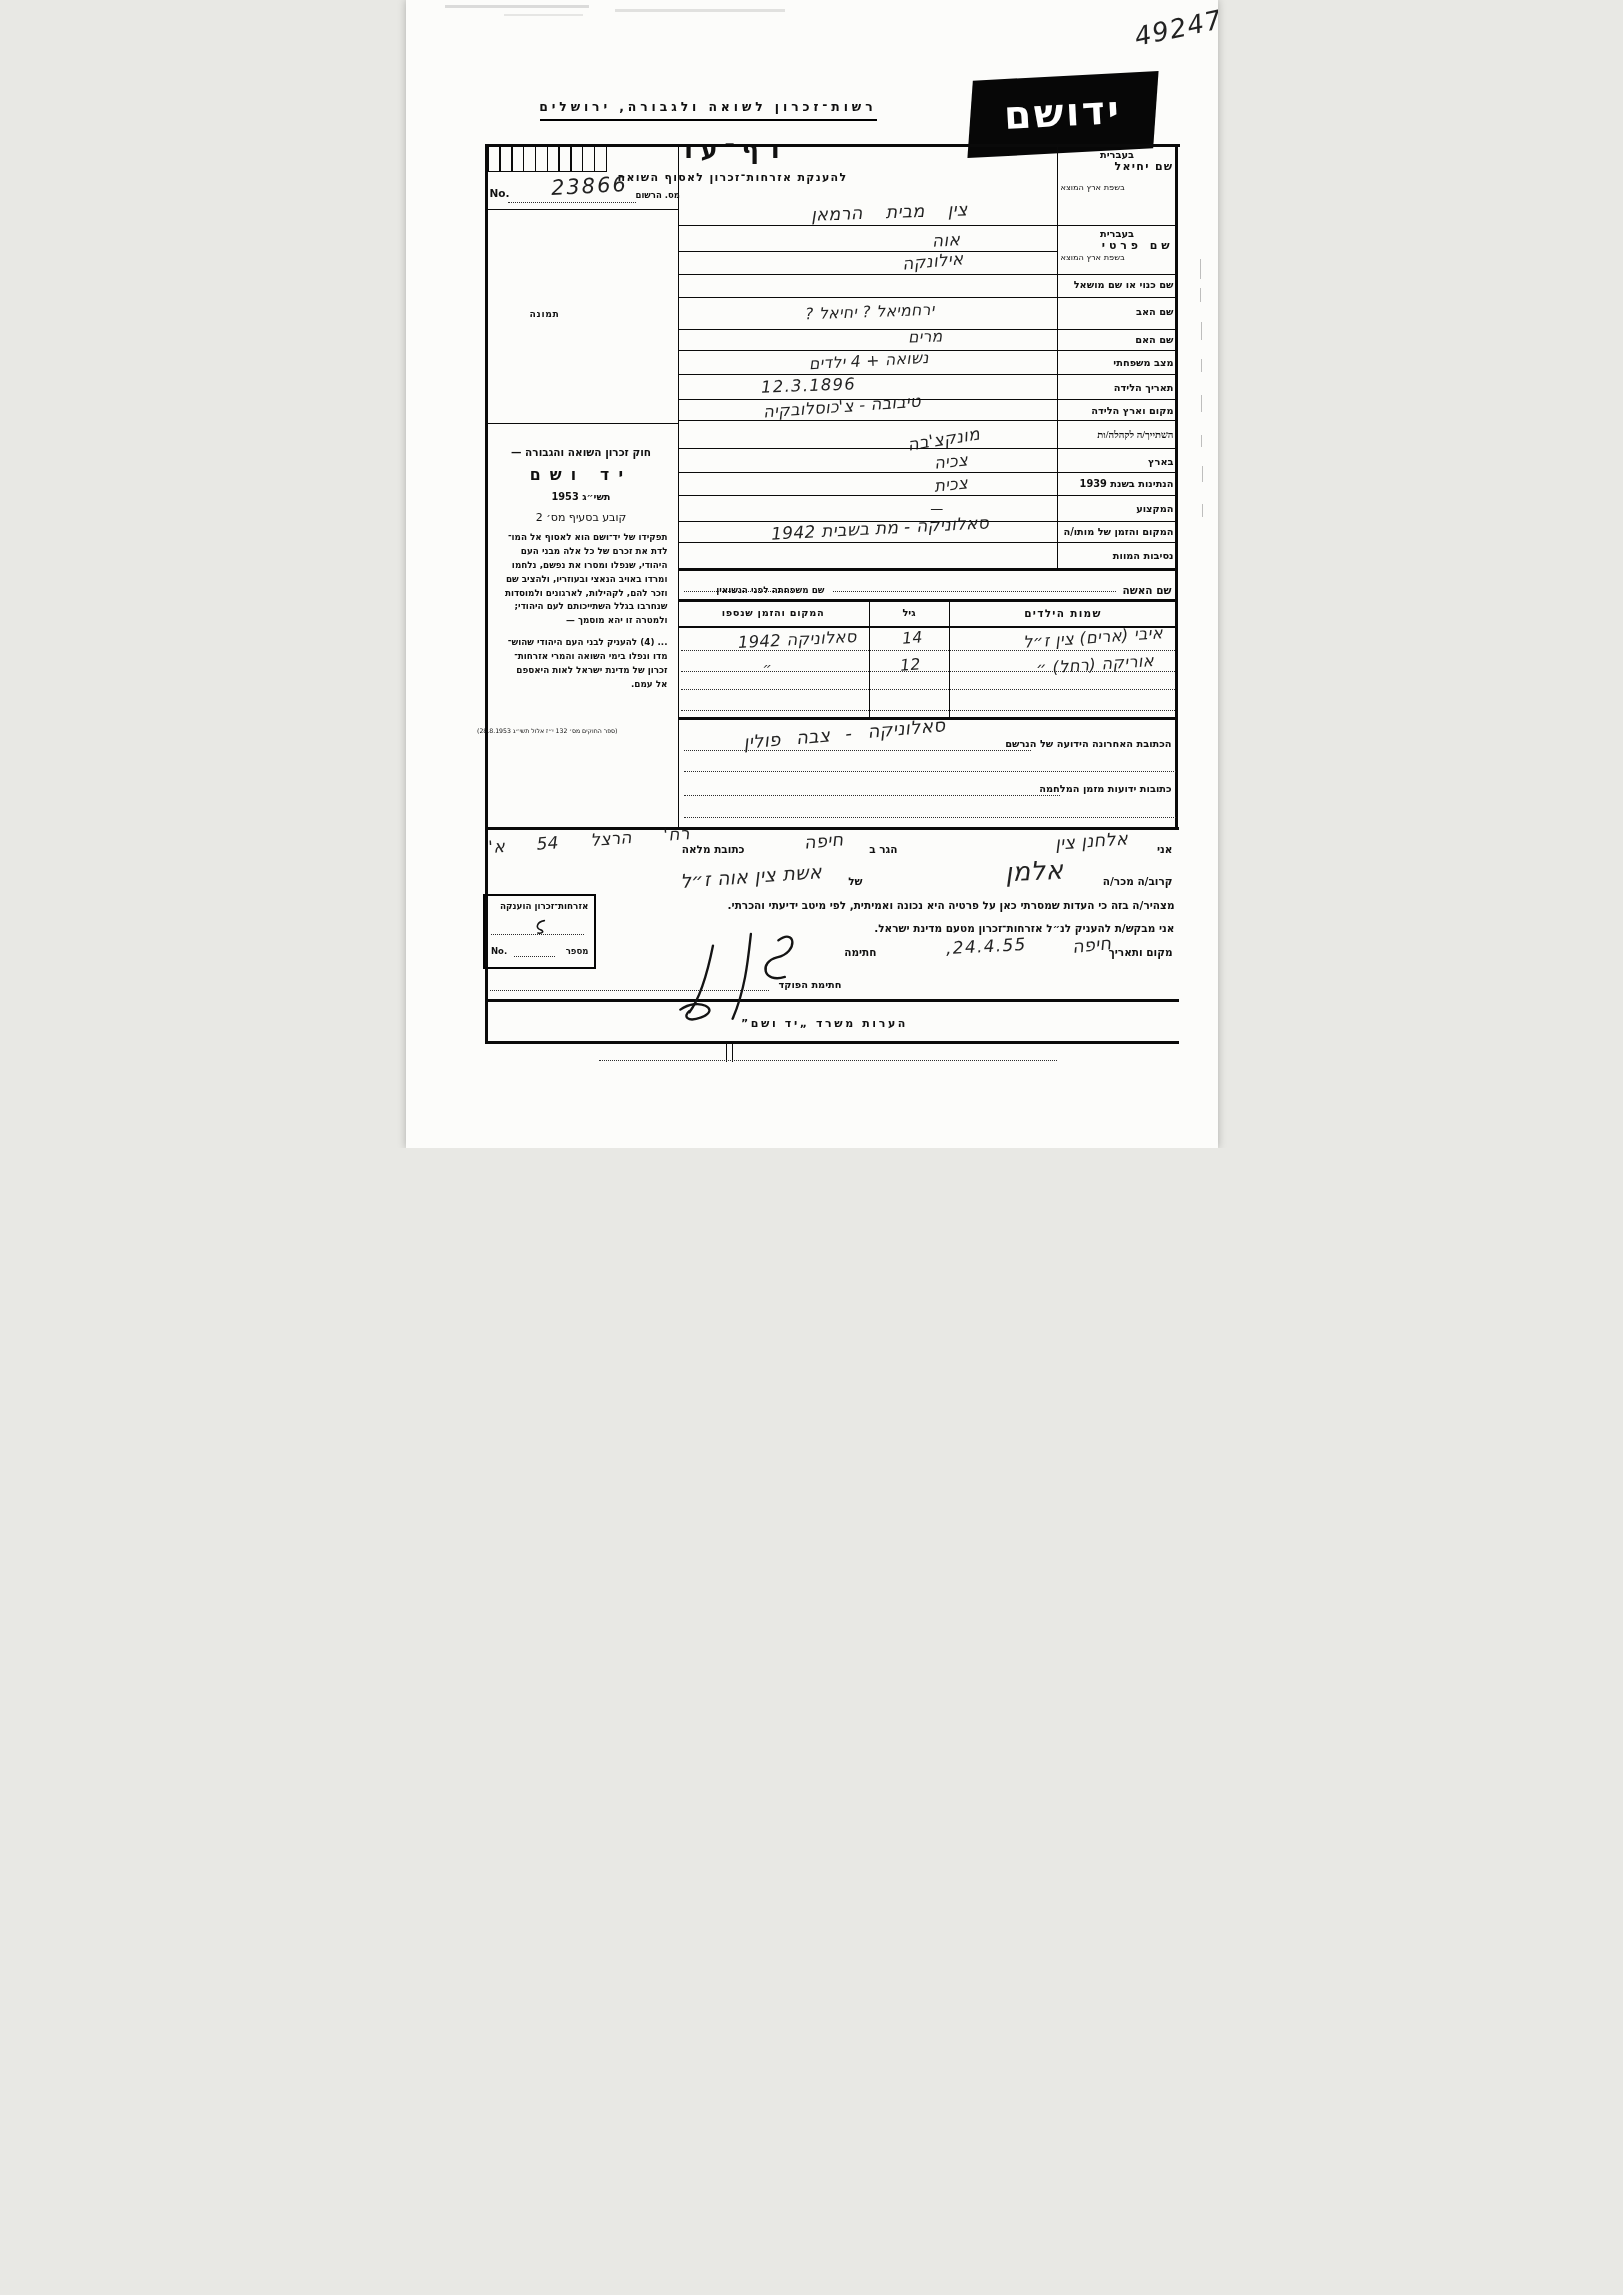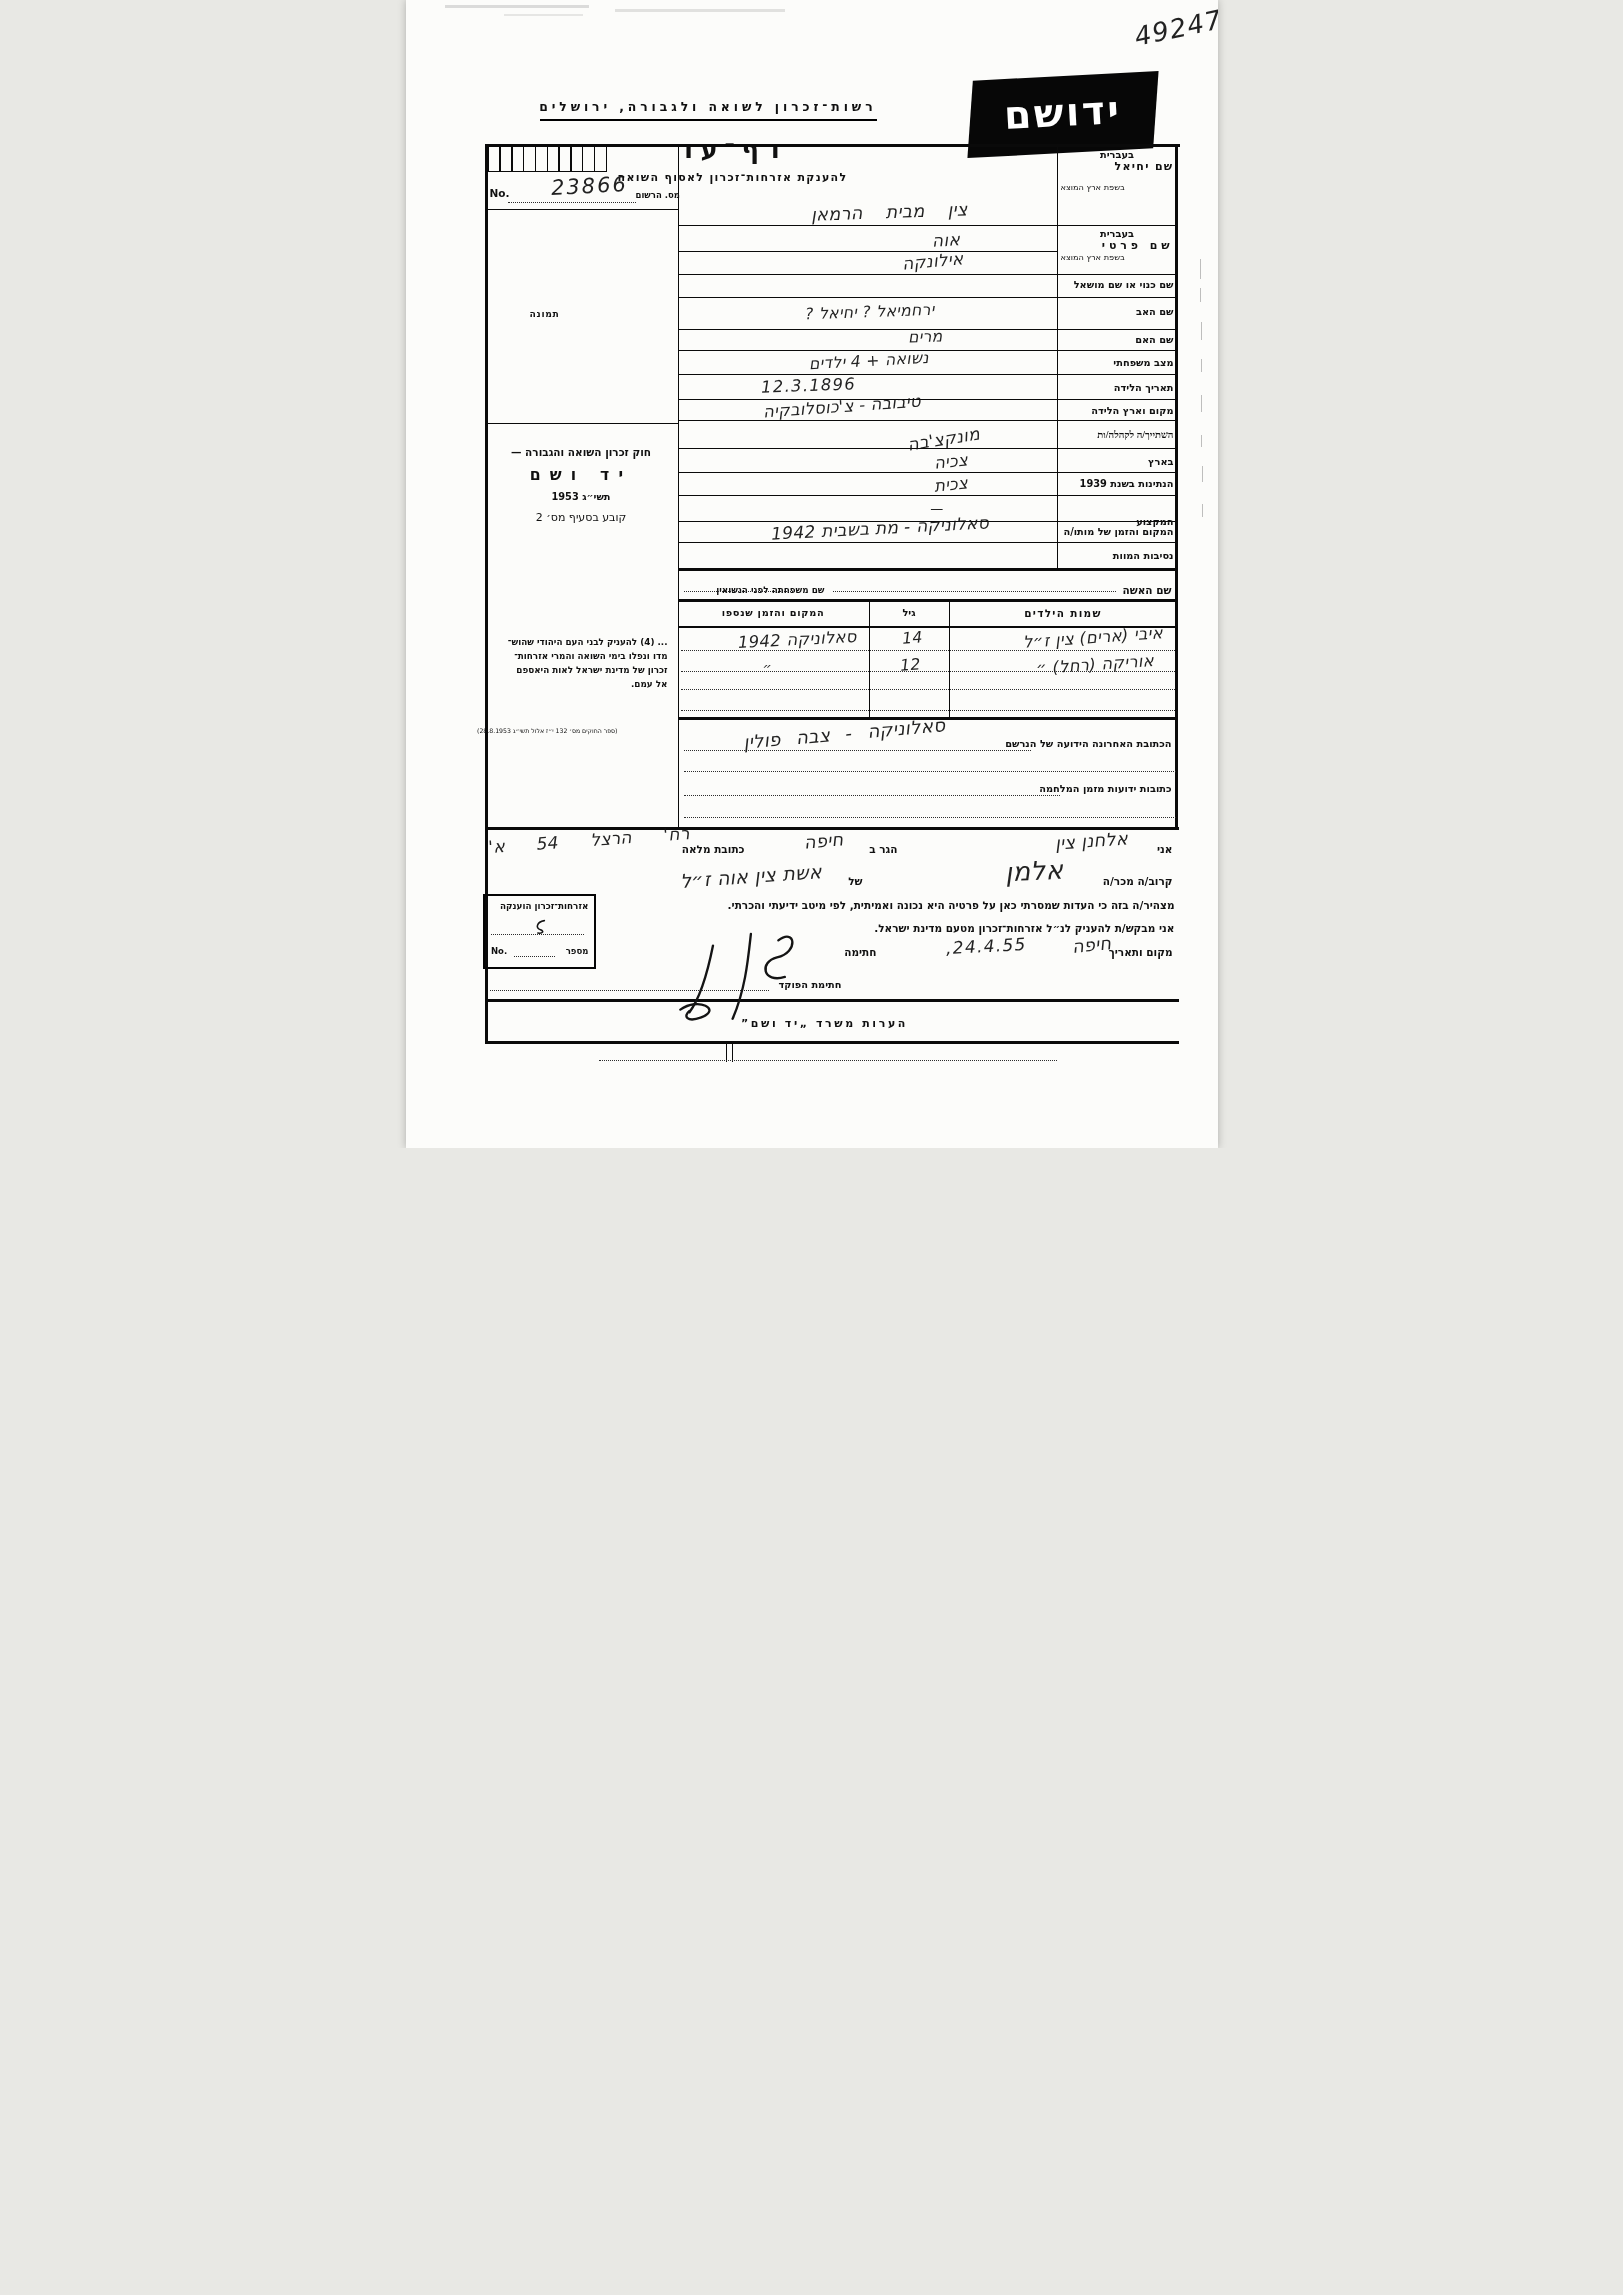--- a/index.html
+++ b/index.html
@@ -92,20 +92,27 @@
   <div class="lbl" style="left:230px;top:190px;font-size:8.5px;">מס. הרשום</div>
   <div class="hline" style="left:79px;top:209px;width:193px;"></div>
 
   <div class="lbl" style="left:124px;top:308px;font-size:9.2px;letter-spacing:0.7px;">תמונה</div>
   <div class="hline" style="left:79px;top:423px;width:193px;"></div>
 
   <div class="lbl center" style="left:84px;top:446px;width:183px;font-size:10.5px;">חוק זכרון השואה והגבורה —</div>
   <div class="lbl center" style="left:84px;top:465px;width:183px;font-size:15.7px;letter-spacing:9.2px;">יד ושם</div>
   <div class="lbl center" style="left:84px;top:491px;width:183px;font-size:9.8px;text-align:center;">תשי״ג 1953</div>
   <div class="lbl center" style="left:84px;top:511px;width:183px;font-size:11px;font-weight:normal;">קובע בסעיף מס׳ 2</div>
+  <div class="lbl prelines" style="left:84px;top:531px;width:178px;font-size:8.8px;font-weight:bold;line-height:1.58;text-align:right;white-space:pre-line;">תפקידו של יד־ושם הוא לאסוף אל המו־
+לדת את זכרם של כל אלה מבני העם
+היהודי, שנפלו ומסרו את נפשם, נלחמו
+ומרדו באויב הנאצי ובעוזריו, ולהציב שם
+וזכר להם, לקהילות, לארגונים ולמוסדות
+שנחרבו בגלל השתייכותם לעם היהודי;
+ולמטרה זו יהא מוסמך —</div>
   <div class="lbl prelines" style="left:84px;top:636px;width:178px;font-size:8.8px;font-weight:bold;line-height:1.58;text-align:right;white-space:pre-line;">... (4) להעניק לבני העם היהודי שהוש־
 מדו ונפלו בימי השואה והמרי אזרחות־
 זכרון של מדינת ישראל לאות היאספם
 אל עמם.</div>
   <div class="lbl" style="left:81px;top:727px;width:131px;font-size:6.2px;font-weight:normal;text-align:right;">(ספר החוקים מס׳ 132 י״ז אלול תשי״ג 28.8.1953)</div>
 
   <div class="hline" style="left:272px;top:225px;width:499px;"></div>
   <div class="hline" style="left:272px;top:251px;width:380px;"></div>
   <div class="hline" style="left:272px;top:274px;width:499px;"></div>
   <div class="hline" style="left:272px;top:297px;width:499px;"></div>
@@ -133,21 +140,21 @@
   </div>
   <div class="fieldlabel single" style="top:279px;">שם כנוי או שם מושאל</div>
   <div class="fieldlabel single" style="top:306px;">שם האב</div>
   <div class="fieldlabel single" style="top:334px;">שם האם</div>
   <div class="fieldlabel single" style="top:357px;">מצב משפחתי</div>
   <div class="fieldlabel single" style="top:382px;">תאריך הלידה</div>
   <div class="fieldlabel single" style="top:405px;">מקום וארץ הלידה</div>
   <div class="fieldlabel single" style="top:429px;font-family:Liberation Serif, serif;">השתייך/ה לקהלה/ות</div>
   <div class="fieldlabel single" style="top:456px;">בארץ</div>
   <div class="fieldlabel single" style="top:478px;">הנתינות בשנת 1939</div>
-  <div class="fieldlabel single" style="top:503px;margin-top:13px;">המקצוע</div>
+  <div class="fieldlabel single" style="top:503px;">המקצוע</div>
   <div class="fieldlabel single" style="top:526px;">המקום והזמן של מותו/ה</div>
   <div class="fieldlabel single" style="top:550px;">נסיבות המוות</div>
 
   <div class="hand" style="right:250px;top:202px;font-size:17.7px;transform:rotate(-2deg);word-spacing:17px;">צין  מבית הרמאן</div>
   <div class="hand" style="right:257px;top:230px;font-size:17px;transform:rotate(-3deg);">אוה</div>
   <div class="hand" style="right:254px;top:251px;font-size:17px;transform:rotate(-5deg);">אילונקה</div>
   <div class="hand" style="right:283px;top:302px;font-size:15.7px;transform:rotate(-2deg);">ירחמיאל ? יחיאל ?</div>
   <div class="hand" style="right:275px;top:327px;font-size:15.7px;transform:rotate(-2deg);">מרים</div>
   <div class="hand" style="right:289px;top:351px;font-size:15.7px;transform:rotate(-3deg);">נשואה + 4 ילדים</div>
   <div class="hand" style="right:361px;top:376px;font-size:16.4px;transform:rotate(-2deg);letter-spacing:1.3px;">12.3.1896</div>

